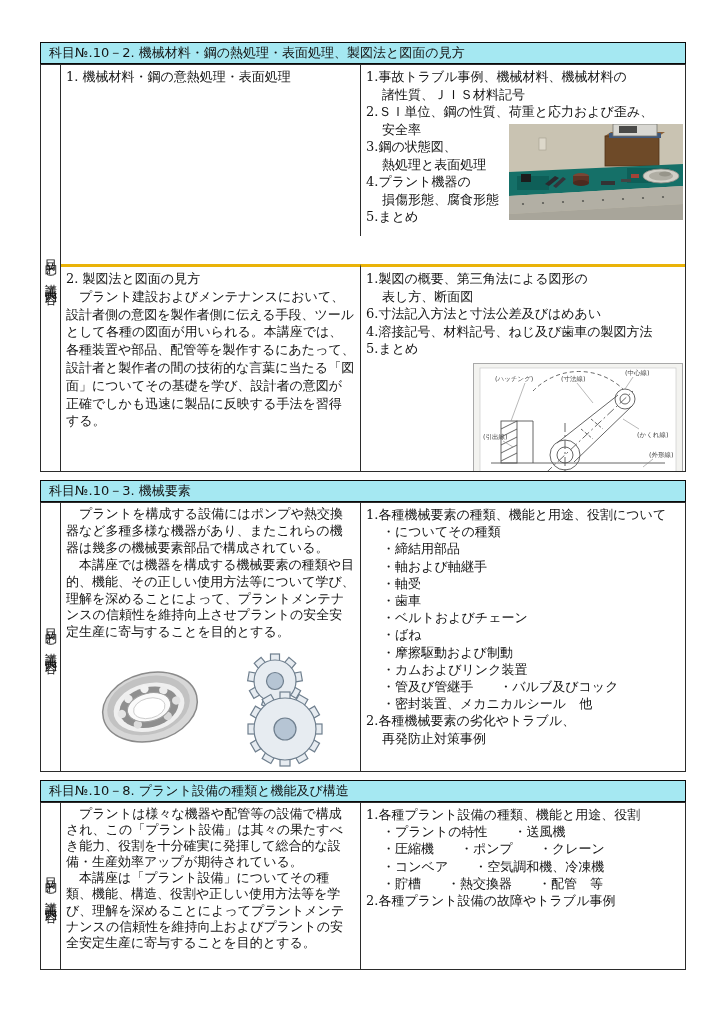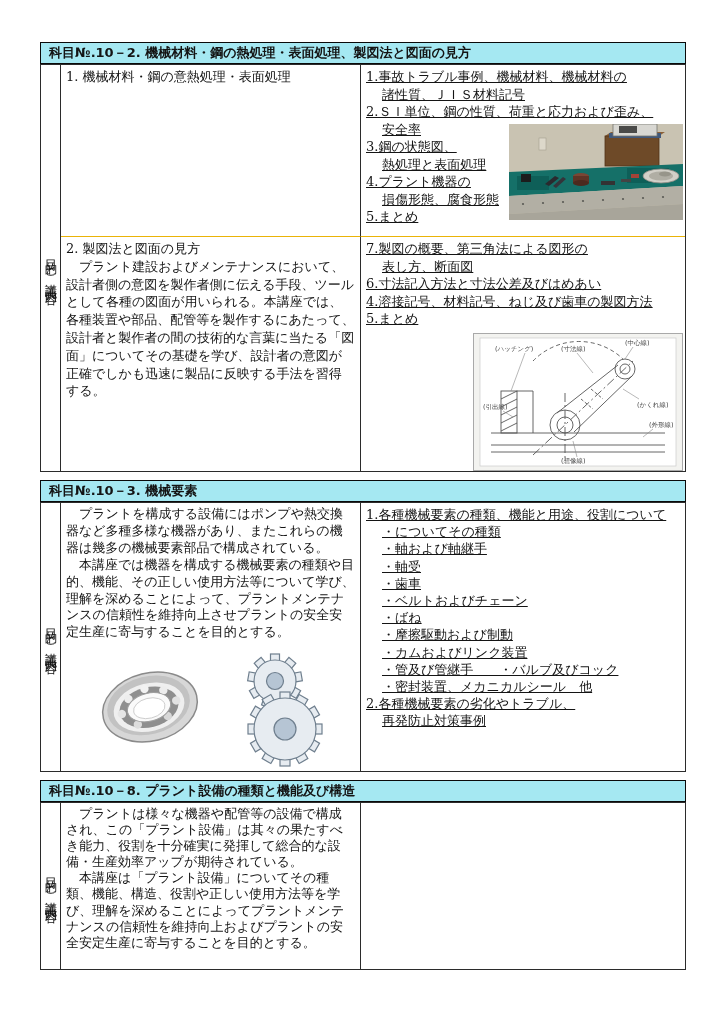--- a/index.html
+++ b/index.html
@@ -1,42 +1,42 @@
 <!DOCTYPE html>
 <html><head>
 <meta charset="utf-8">
 <style>
   html,body{margin:0;padding:0;background:#e8e8e8;}
   #page{position:relative;width:724px;height:1024px;background:#ffffff;margin:0 auto;
         font-family:"DejaVu Serif","Liberation Serif",serif;color:#141414;overflow:hidden;}
   .sec-header{position:absolute;left:40px;width:646px;height:22px;background:#a5e8f2;
         border:1px solid #0a0a0a;box-sizing:border-box;
-        font-family:"DejaVu Sans","Liberation Sans",sans-serif;font-weight:bold;
+        font-family:"DejaVu Sans","Liberation Sans",sans-serif;font-weight:normal;
         font-size:13px;line-height:20px;padding-left:8px;white-space:nowrap;overflow:hidden;}
   .sec-content{position:absolute;left:40px;width:646px;box-sizing:border-box;
         border:1px solid #2b2b2b;display:grid;background:#fff;}
   #content-1{top:64px;height:408px;grid-template-columns:20px 300px 324px;grid-template-rows:171px auto;}
   #content-2{top:502px;height:270px;grid-template-columns:20px 300px 324px;grid-template-rows:auto;}
   #content-3{top:802px;height:168px;grid-template-columns:20px 300px 324px;grid-template-rows:auto;}
   .cell{box-sizing:border-box;padding:3px 5px;overflow:hidden;position:relative;
         font-size:13px;word-break:break-all;overflow-wrap:anywhere;}
   .vcell{grid-column:1;border-right:1px solid #2b2b2b;display:flex;align-items:center;
         justify-content:center;padding:0;}
   .span2{grid-row:1 / span 2;}
   .vtext{writing-mode:vertical-rl;text-orientation:upright;font-size:12.5px;letter-spacing:3px;}
   .lcell{grid-column:2;border-right:1px solid #2b2b2b;}
   .rcell{grid-column:3;}
-  .rowtop{border-top:1px solid #eab308;}
+  .rowtop{border-top:3px solid #eab308;margin-top:28px;}
   .lh178{line-height:17.8px;}
   .lh175{line-height:17.5px;}
   .lh172{line-height:17.2px;}
   .lh169{line-height:16.9px;}
   .lh160{line-height:16.1px;}
   .para{margin:0;}
-  .cline{white-space:nowrap;text-decoration:underline;}
+  .cline{white-space:nowrap;}
   .cline.ind{margin-left:16px;}
   .img-abs{position:absolute;}
 </style>
 </head>
 <body>
 
 <div id="page">
 
   <div class="sec-header" style="top:42px">科目№.10－2. 機械材料・鋼の熱処理・表面処理、製図法と図面の見方</div>
 
@@ -100,21 +100,21 @@
       </div>
     </div>
 
     <div class="cell lcell rowtop lh178" style="grid-row:2">
       <div>2. 製図法と図面の見方</div>
       <p class="para">　プラント建設およびメンテナンスにおいて、設計者側の意図を製作者側に伝える手段、ツールとして各種の図面が用いられる。本講座では、各種装置や部品、配管等を製作するにあたって、設計者と製作者の間の技術的な言葉に当たる「図面」についてその基礎を学び、設計者の意図が正確でしかも迅速に製品に反映する手法を習得する。</p>
     </div>
 
     <div class="cell rcell rowtop lh175" style="grid-row:2">
       <div>
-          <div class="cline">7.製図の概要、第三角法による図形の</div>
+          <div class="cline">1.製図の概要、第三角法による図形の</div>
           <div class="cline ind">表し方、断面図</div>
           <div class="cline">6.寸法記入方法と寸法公差及びはめあい</div>
           <div class="cline">4.溶接記号、材料記号、ねじ及び歯車の製図方法</div>
           <div class="cline">5.まとめ</div>
         </div>
 
       <div class="img-abs" style="left:112px;top:96px;width:210px;height:138px">
         <svg width="210" height="138" viewBox="0 0 210 138" font-family="DejaVu Sans, Liberation Sans, sans-serif">
           <rect x="0.5" y="0.5" width="209" height="137" fill="#f3f3f0" stroke="#a9a9a9"></rect>
           <rect x="7" y="5" width="196" height="128" fill="#ffffff" stroke="#cccccc" stroke-width="0.7"></rect>
@@ -234,20 +234,21 @@
             </g>
           </g>
         </svg>
       </div>
     </div>
 
     <div class="cell rcell lh172">
       <div>
           <div class="cline">1.各種機械要素の種類、機能と用途、役割について</div>
           <div class="cline ind">・についてその種類</div>
+          <div class="cline ind">・締結用部品</div>
           <div class="cline ind">・軸および軸継手</div>
           <div class="cline ind">・軸受</div>
           <div class="cline ind">・歯車</div>
           <div class="cline ind">・ベルトおよびチェーン</div>
           <div class="cline ind">・ばね</div>
           <div class="cline ind">・摩擦駆動および制動</div>
           <div class="cline ind">・カムおよびリンク装置</div>
           <div class="cline ind">・管及び管継手　　・バルブ及びコック</div>
           <div class="cline ind">・密封装置、メカニカルシール　他</div>
           <div class="cline">2.各種機械要素の劣化やトラブル、</div>
@@ -261,15 +262,25 @@
   <div class="sec-content" id="content-3">
     <div class="cell vcell">
       <div class="vtext">目的と講義内容</div>
     </div>
 
     <div class="cell lcell lh160">
       <p class="para">　プラントは様々な機器や配管等の設備で構成され、この「プラント設備」は其々の果たすべき能力、役割を十分確実に発揮して総合的な設備・生産効率アップが期待されている。</p>
       <p class="para">　本講座は「プラント設備」についてその種類、機能、構造、役割や正しい使用方法等を学び、理解を深めることによってプラントメンテナンスの信頼性を維持向上およびプラントの安全安定生産に寄与することを目的とする。</p>
     </div>
 
+    <div class="cell rcell lh172">
+      <div>
+          <div class="cline">1.各種プラント設備の種類、機能と用途、役割</div>
+          <div class="cline ind">・プラントの特性　　・送風機</div>
+          <div class="cline ind">・圧縮機　　・ポンプ　　・クレーン</div>
+          <div class="cline ind">・コンベア　　・空気調和機、冷凍機</div>
+          <div class="cline ind">・貯槽　　・熱交換器　　・配管　等</div>
+          <div class="cline">2.各種プラント設備の故障やトラブル事例</div>
+        </div>
+    </div>
   </div>
 
 </div>
 
 </body></html>

